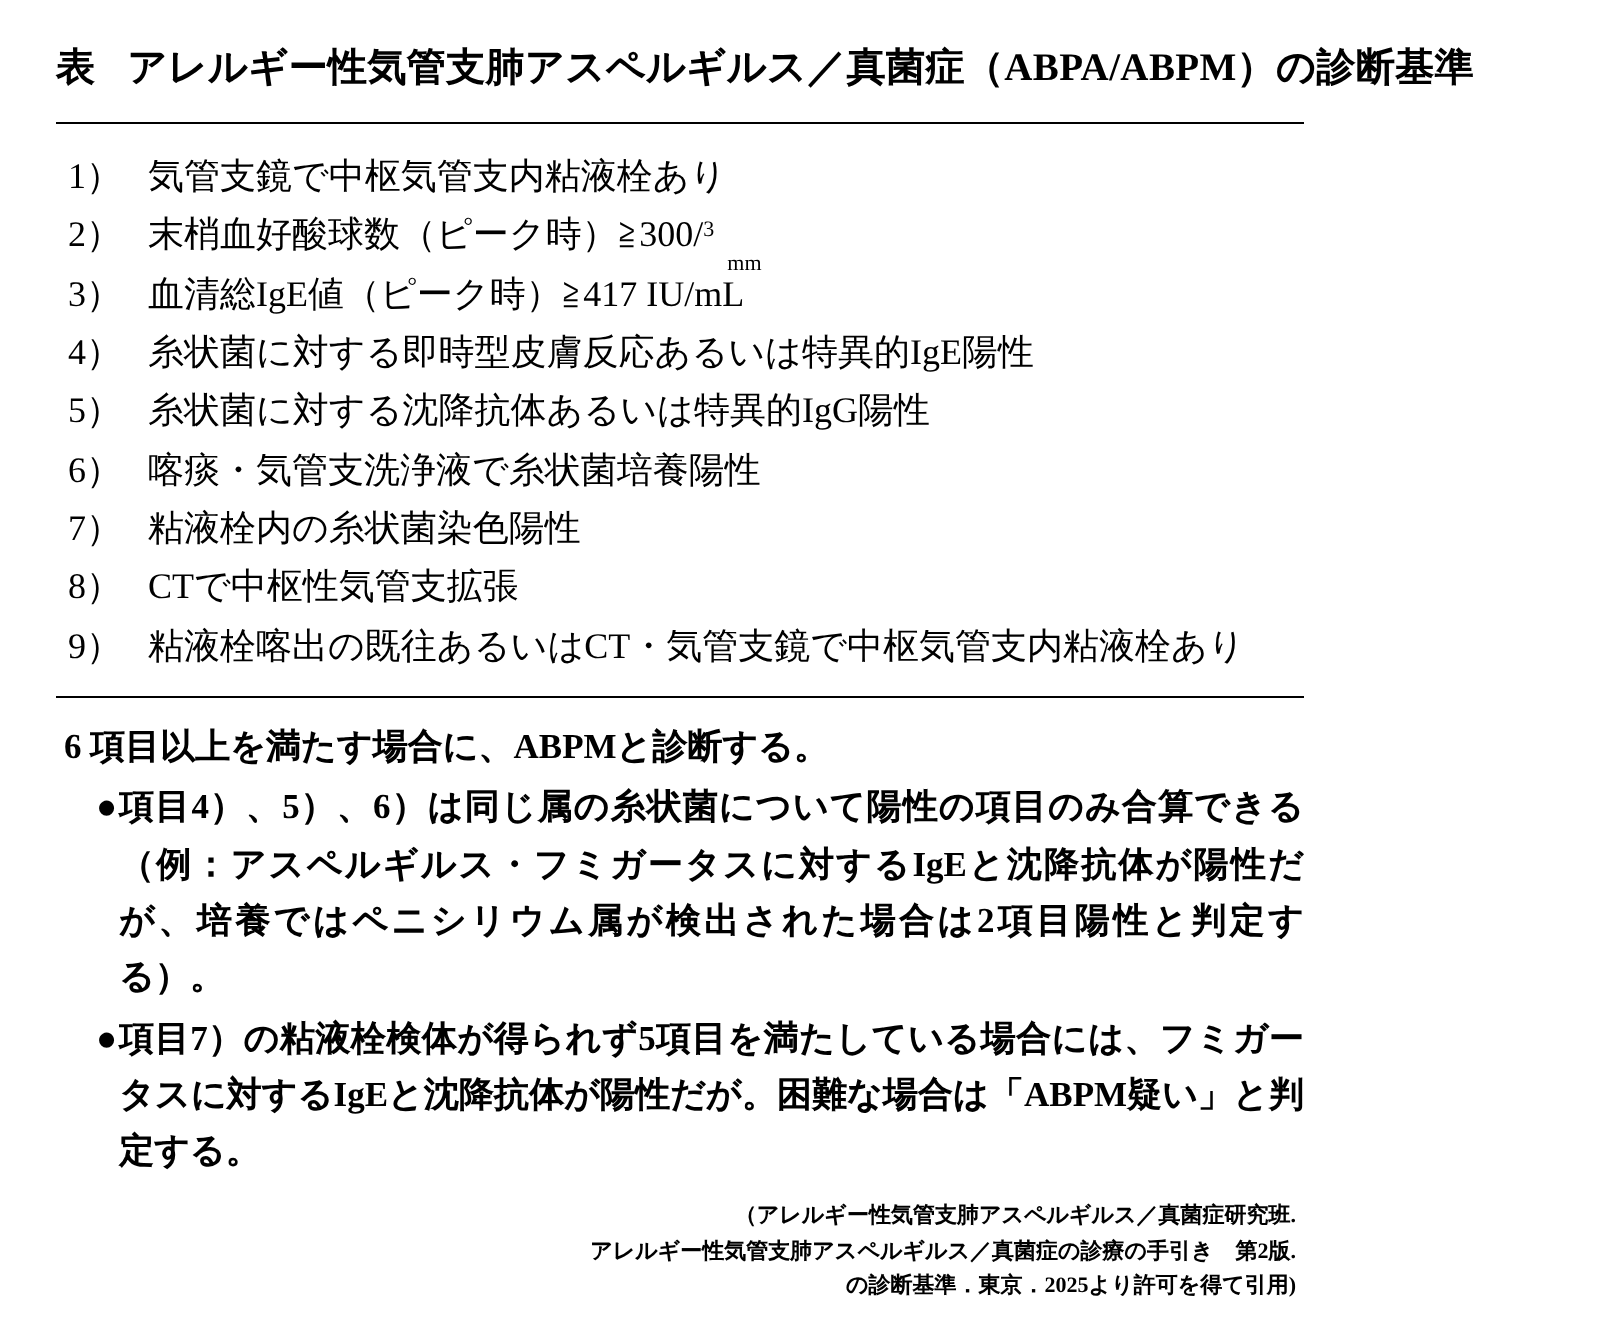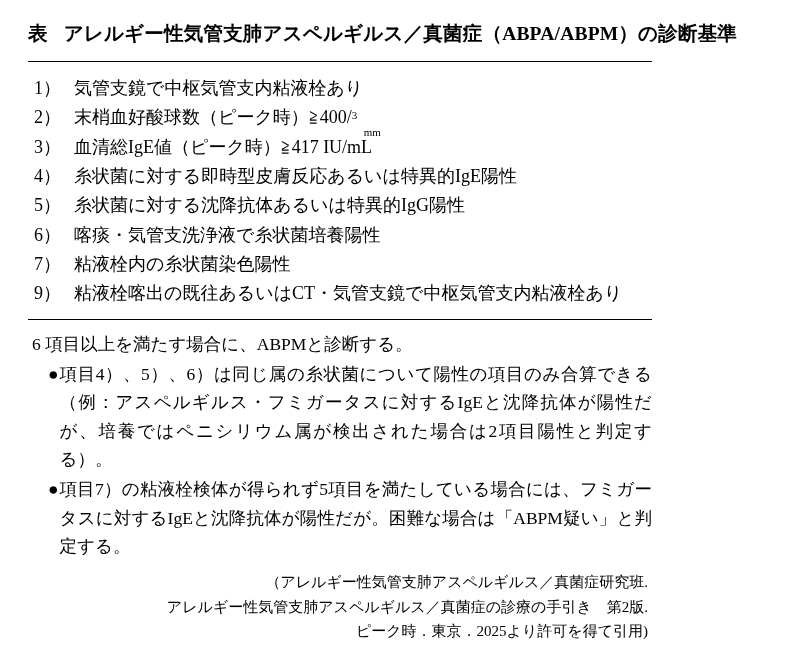--- a/index.html
+++ b/index.html
@@ -75,20 +75,21 @@
   }
   .frac-mm .mmm {
     position: absolute;
     left: 0;
     top: 0.38em;
     font-size: 11px;
     line-height: 1;
   }
   .notes {
     padding: 10px 0 0 4px;
+    font-weight: bold;
   }
   .note-line {
     font-size: 17.5px;
     line-height: 1.62;
   }
   .bullet-item {
     display: flex;
     font-size: 17.5px;
     line-height: 1.62;
     margin-top: 2px;
@@ -97,21 +98,21 @@
     flex: 0 0 auto;
     padding-left: 16px;
     padding-right: 1px;
   }
   .bullet-body {
     flex: 1 1 auto;
     text-align: justify;
   }
   .source {
     margin-top: 10px;
-    font-size: 15px;
+    font-size: 11px;
     line-height: 1.62;
     text-align: right;
     padding-right: 4px;
   }
   .source div {
     white-space: nowrap;
   }
 </style>
 </head>
 <body>
@@ -119,26 +120,27 @@
 <div class="page">
 
   <div class="title">
     <span>表</span><span class="title-gap"></span><span>アレルギー性気管支肺アスペルギルス／真菌症（ABPA/ABPM）の診断基準</span>
   </div>
 
   <hr class="rule">
 
   <ul class="criteria">
     <li><span class="num">1）</span><span>気管支鏡で中枢気管支内粘液栓あり</span></li>
-    <li><span class="num">2）</span><span>末梢血好酸球数（ピーク時）≧400/</span><span class="frac-mm"><span class="mm">mm</span><span class="mmm">3</span></span></li>
+    <li><span class="num">2）</span><span>末梢血好酸球数（ピーク時）≧300/</span><span class="frac-mm"><span class="mm">mm</span><span class="mmm">3</span></span></li>
     <li><span class="num">3）</span><span>血清総IgE値（ピーク時）≧417 IU/mL</span></li>
     <li><span class="num">4）</span><span>糸状菌に対する即時型皮膚反応あるいは特異的IgE陽性</span></li>
     <li><span class="num">5）</span><span>糸状菌に対する沈降抗体あるいは特異的IgG陽性</span></li>
     <li><span class="num">6）</span><span>喀痰・気管支洗浄液で糸状菌培養陽性</span></li>
     <li><span class="num">7）</span><span>粘液栓内の糸状菌染色陽性</span></li>
+    <li><span class="num">8）</span><span>CTで中枢性気管支拡張</span></li>
     <li><span class="num">9）</span><span>粘液栓喀出の既往あるいはCT・気管支鏡で中枢気管支内粘液栓あり</span></li>
   </ul>
 
   <hr class="rule thin">
 
   <div class="notes">
     <div class="note-line">6 項目以上を満たす場合に、ABPMと診断する。</div>
 
     <div class="bullet-item">
       <span class="bullet-mark">●</span>
@@ -146,17 +148,17 @@
     </div>
 
     <div class="bullet-item">
       <span class="bullet-mark">●</span>
       <span class="bullet-body">項目7）の粘液栓検体が得られず5項目を満たしている場合には、フミガータスに対するIgEと沈降抗体が陽性だが。困難な場合は「ABPM疑い」と判定する。</span>
     </div>
 
     <div class="source">
       <div>（アレルギー性気管支肺アスペルギルス／真菌症研究班.</div>
       <div>アレルギー性気管支肺アスペルギルス／真菌症の診療の手引き　第2版.</div>
-      <div>ピーク時．東京．2025より許可を得て引用)</div>
+      <div>の診断基準．東京．2025より許可を得て引用)</div>
     </div>
   </div>
 
 </div>
 
 </body></html>

